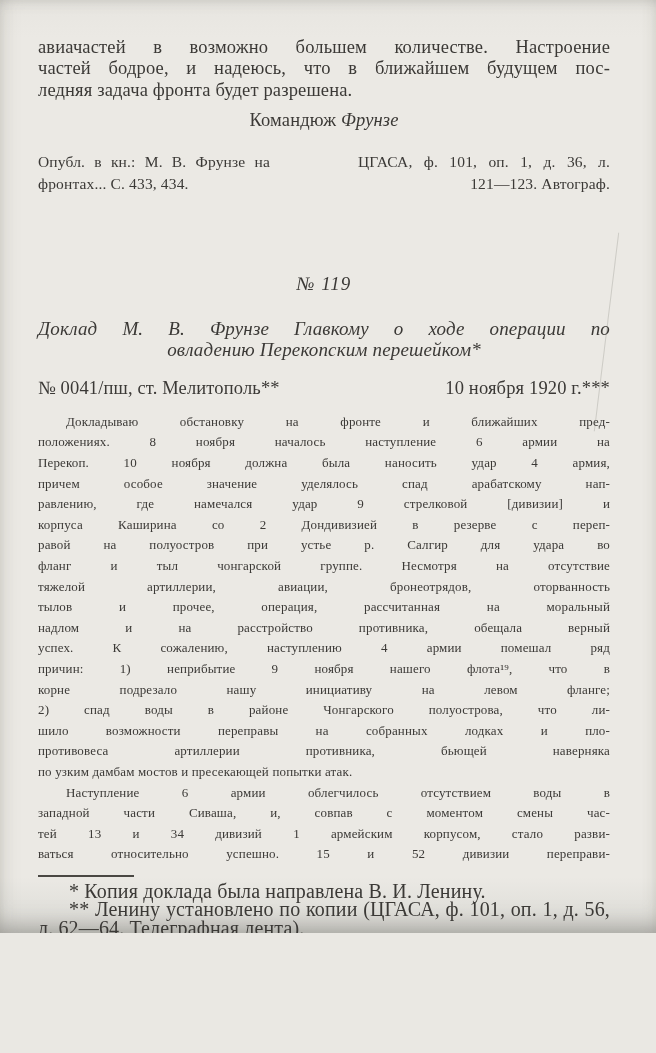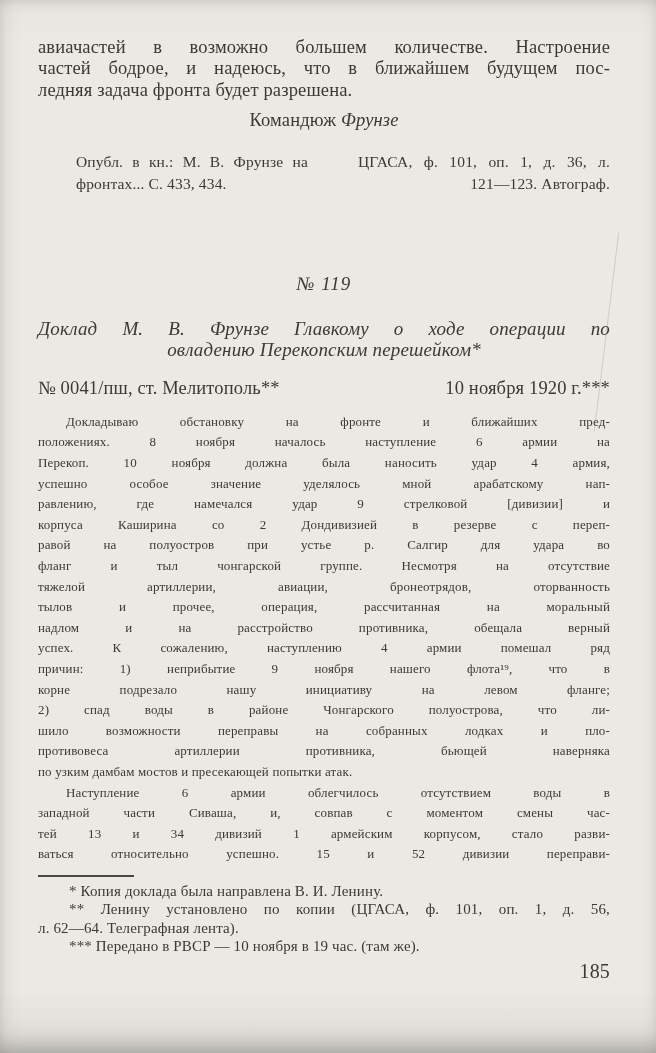--- a/index.html
+++ b/index.html
@@ -3,21 +3,21 @@
 <meta charset="utf-8">
 <style>
   html, body {
     margin: 0;
     padding: 0;
     background: #eae8e3;
   }
   .page {
     position: relative;
     width: 656px;
-    height: 1053px;
+    height: 933px;
     box-sizing: border-box;
     padding: 37px 46px 0 38px;
     background: #eae8e3;
     background-image: linear-gradient(180deg, #e7e5e0 0%, #ebe9e4 4%, #ebe9e4 94%, #e0dfda 98%, #d8d7d3 100%);
     box-shadow: inset 0 -20px 22px -14px rgba(118,116,110,.5),
                 inset 0 10px 14px -10px rgba(120,118,112,.30),
                 inset 14px 0 22px -16px rgba(120,118,112,.28),
                 inset -10px 0 18px -14px rgba(120,118,112,.22);
     overflow: hidden;
     font-family: "Liberation Serif", "DejaVu Serif", serif;
@@ -51,21 +51,20 @@
     line-height: 22px;
     text-align: center;
   }
   .signature .sig-name { font-style: italic; }
   .source {
     margin-top: 20px;
     display: flex;
     justify-content: space-between;
     font-size: 15.5px;
     line-height: 22px;
-    margin-left: 38px;
   }
   .source-left  { width: 232px; }
   .source-right { width: 252px; }
   .source-right .tline-last { text-align-last: right; }
   .doc-number {
     margin-top: 79px;
     font-size: 19px;
     line-height: 20px;
     font-style: italic;
     text-align: center;
@@ -92,21 +91,21 @@
   }
   .body-text .para .tline:first-child { text-indent: 28px; }
   .fn-rule {
     margin-top: 10px;
     width: 96px;
     height: 2px;
     background: #4a4843;
   }
   .footnotes {
     margin-top: 5px;
-    font-size: 15px;
+    font-size: 20px;
     line-height: 18.5px;
   }
   .footnotes .para .tline:first-child { text-indent: 31px; }
   .page-num {
     margin-top: 7px;
     font-size: 20px;
     line-height: 16px;
     text-align: right;
   }
 </style>
@@ -150,21 +149,21 @@
   <div class="doc-header">
     <span>№ 0041/пш, ст. Мелитополь**</span>
     <span>10 ноября 1920 г.***</span>
   </div>
 
   <div class="body-text">
       <div class="para">
         <div class="tline">Докладываю обстановку на фронте и ближайших пред-</div>
         <div class="tline">положениях. 8 ноября началось наступление 6 армии на</div>
         <div class="tline">Перекоп. 10 ноября должна была наносить удар 4 армия,</div>
-        <div class="tline">успешно особое значение уделялось мной арабатскому нап-</div>
+        <div class="tline">причем особое значение уделялось спад арабатскому нап-</div>
         <div class="tline">равлению, где намечался удар 9 стрелковой [дивизии] и</div>
         <div class="tline">корпуса Каширина со 2 Дондивизией в резерве с переп-</div>
         <div class="tline">равой на полуостров при устье р. Салгир для удара во</div>
         <div class="tline">фланг и тыл чонгарской группе. Несмотря на отсутствие</div>
         <div class="tline">тяжелой артиллерии, авиации, бронеотрядов, оторванность</div>
         <div class="tline">тылов и прочее, операция, рассчитанная на моральный</div>
         <div class="tline">надлом и на расстройство противника, обещала верный</div>
         <div class="tline">успех. К сожалению, наступлению 4 армии помешал ряд</div>
         <div class="tline">причин: 1) неприбытие 9 ноября нашего флота¹⁹, что в</div>
         <div class="tline">корне подрезало нашу инициативу на левом фланге;</div>

